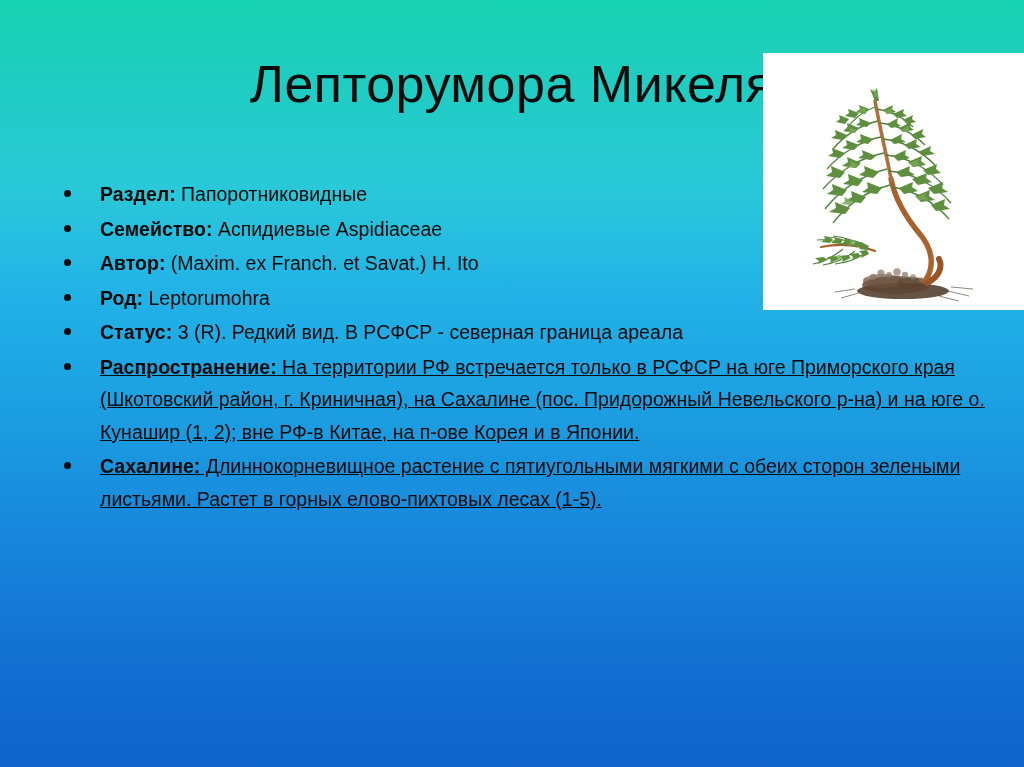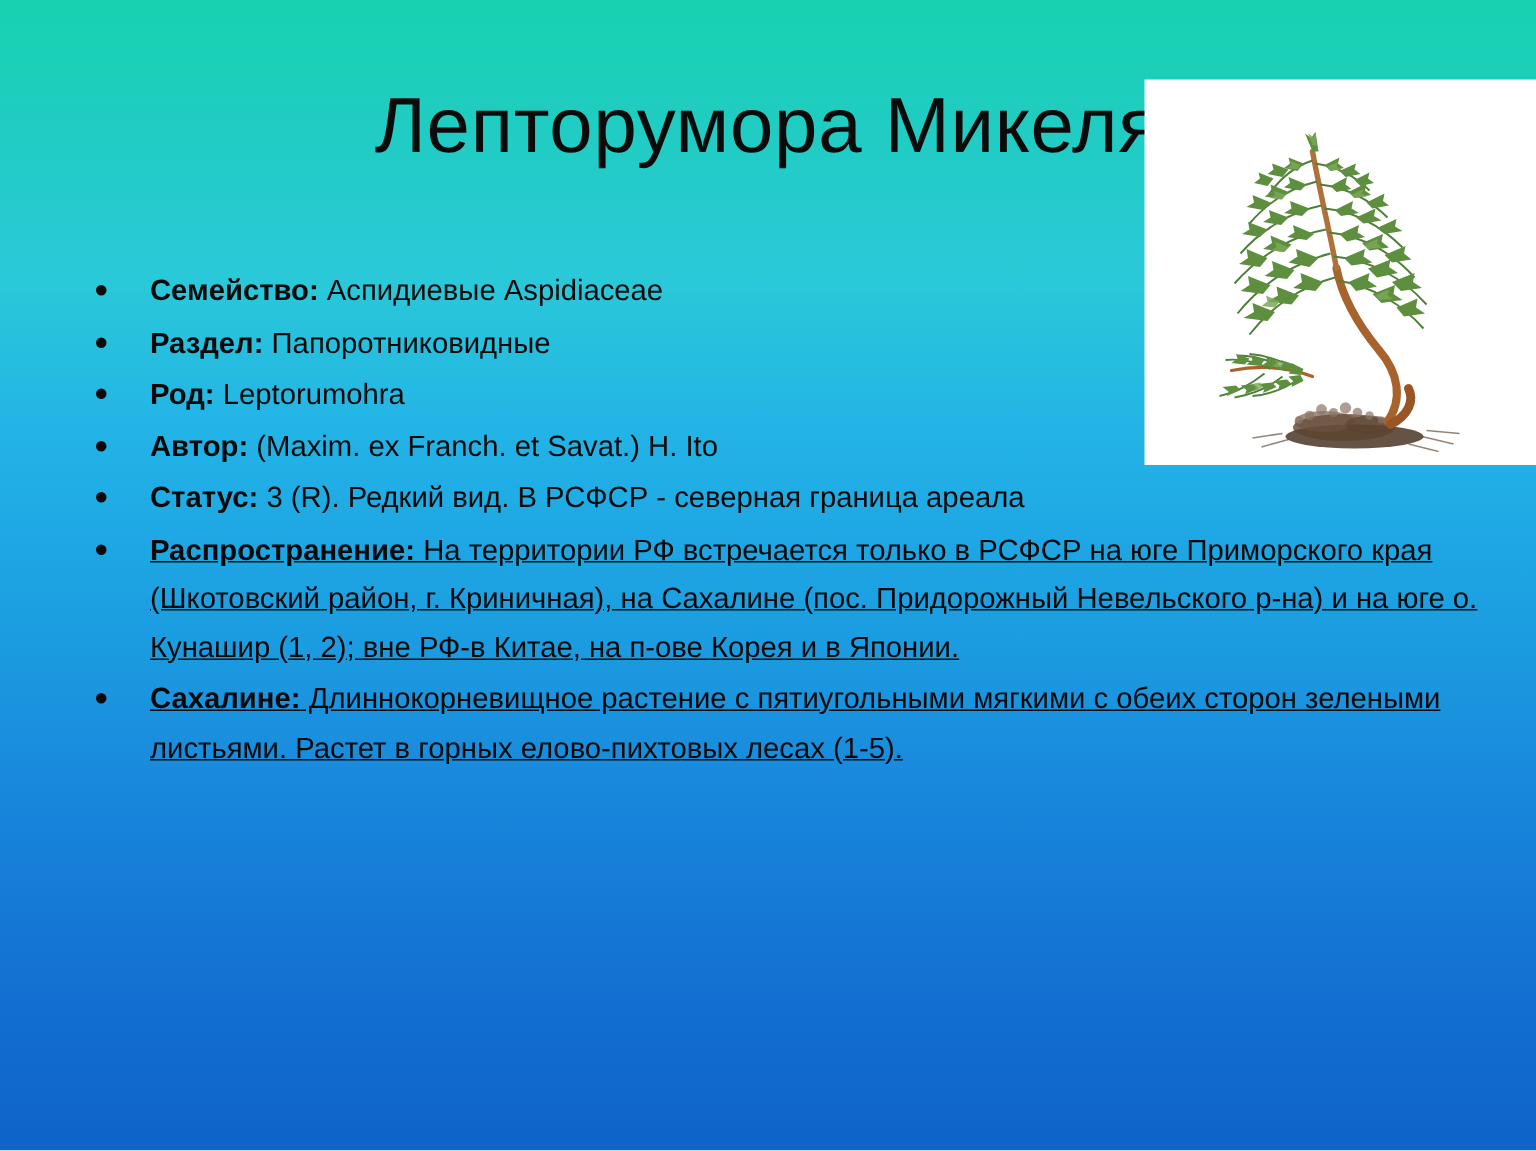--- a/index.html
+++ b/index.html
@@ -237,40 +237,40 @@
 
       <path d="M112,48 l-5,-12 l4,3 l3,-4 l2,13 z" fill="#5d8f3e"></path>
       <path d="M112,44 l-3,-8 l3,2 l2,-3 l1,9 z" fill="#7ba857" opacity="0.8"></path>
     </svg>
   </div>
 
   <div class="bullets">
 
     <div class="bullet-row narrow">
       <span class="dot"></span>
+      <span class="lbl">Раздел:</span><span class="txt"> Папоротниковидные</span>
+    </div>
+
+    <div class="bullet-row narrow">
+      <span class="dot"></span>
       <span class="lbl">Семейство:</span><span class="txt"> Аспидиевые Aspidiaceae</span>
     </div>
 
     <div class="bullet-row narrow">
       <span class="dot"></span>
-      <span class="lbl">Раздел:</span><span class="txt"> Папоротниковидные</span>
+      <span class="lbl">Автор:</span><span class="txt"> (Maxim. ex Franch. et Savat.) H. Ito</span>
     </div>
 
     <div class="bullet-row narrow">
       <span class="dot"></span>
       <span class="lbl">Род:</span><span class="txt"> Leptorumohra</span>
     </div>
 
     <div class="bullet-row narrow">
       <span class="dot"></span>
-      <span class="lbl">Автор:</span><span class="txt"> (Maxim. ex Franch. et Savat.) H. Ito</span>
-    </div>
-
-    <div class="bullet-row narrow">
-      <span class="dot"></span>
       <span class="lbl">Статус:</span><span class="txt"> 3 (R). Редкий вид. В РСФСР - северная граница ареала</span>
     </div>
 
     <div class="bullet-row wide">
       <span class="dot"></span>
       <span class="lbl">Распространение:</span><span class="txt"> На территории РФ встречается только в РСФСР на юге Приморского края (Шкотовский район, г. Криничная), на Сахалине (пос. Придорожный Невельского р-на) и на юге о. Кунашир (1, 2); вне РФ-в Китае, на п-ове Корея и в Японии.</span>
     </div>
 
     <div class="bullet-row wide">
       <span class="dot"></span>

